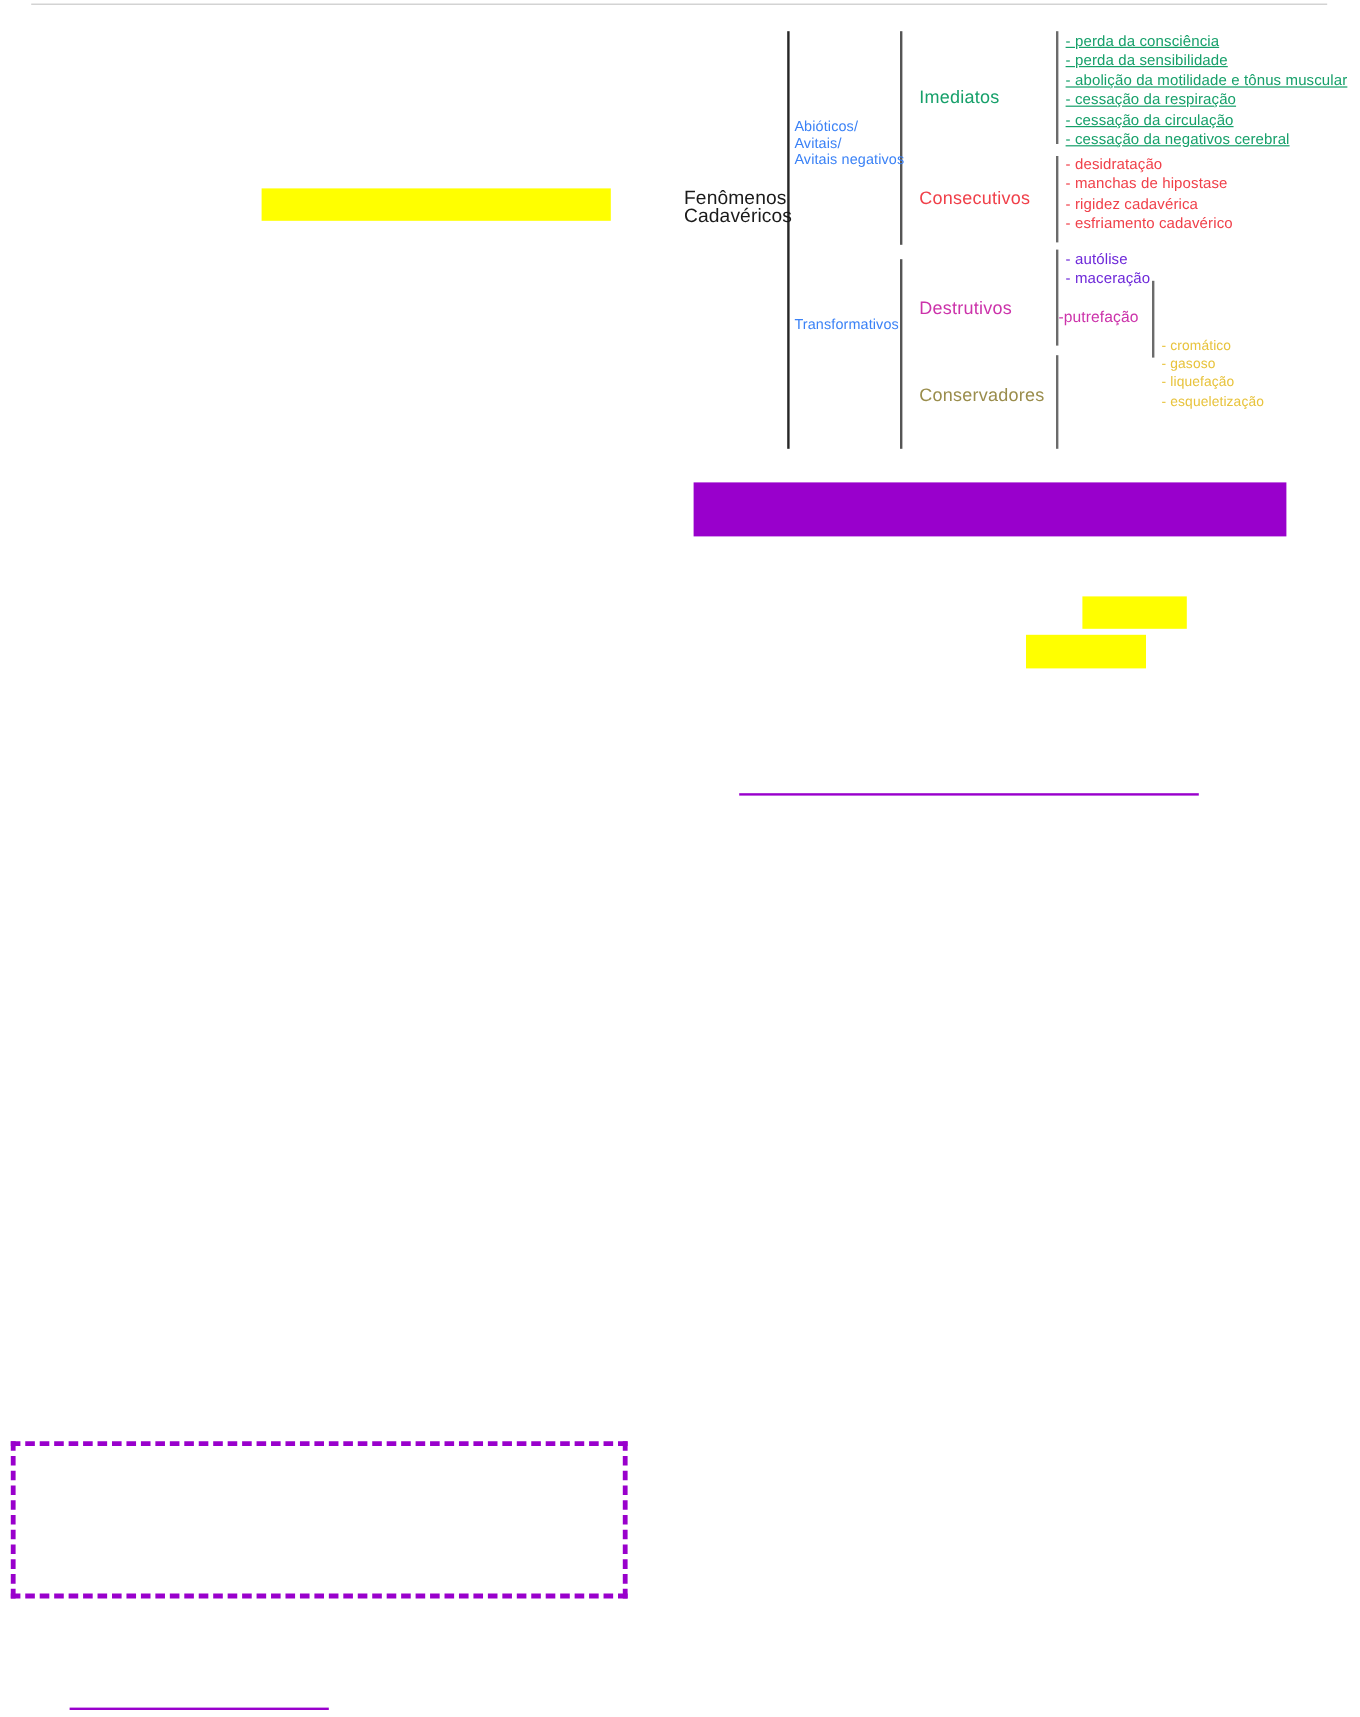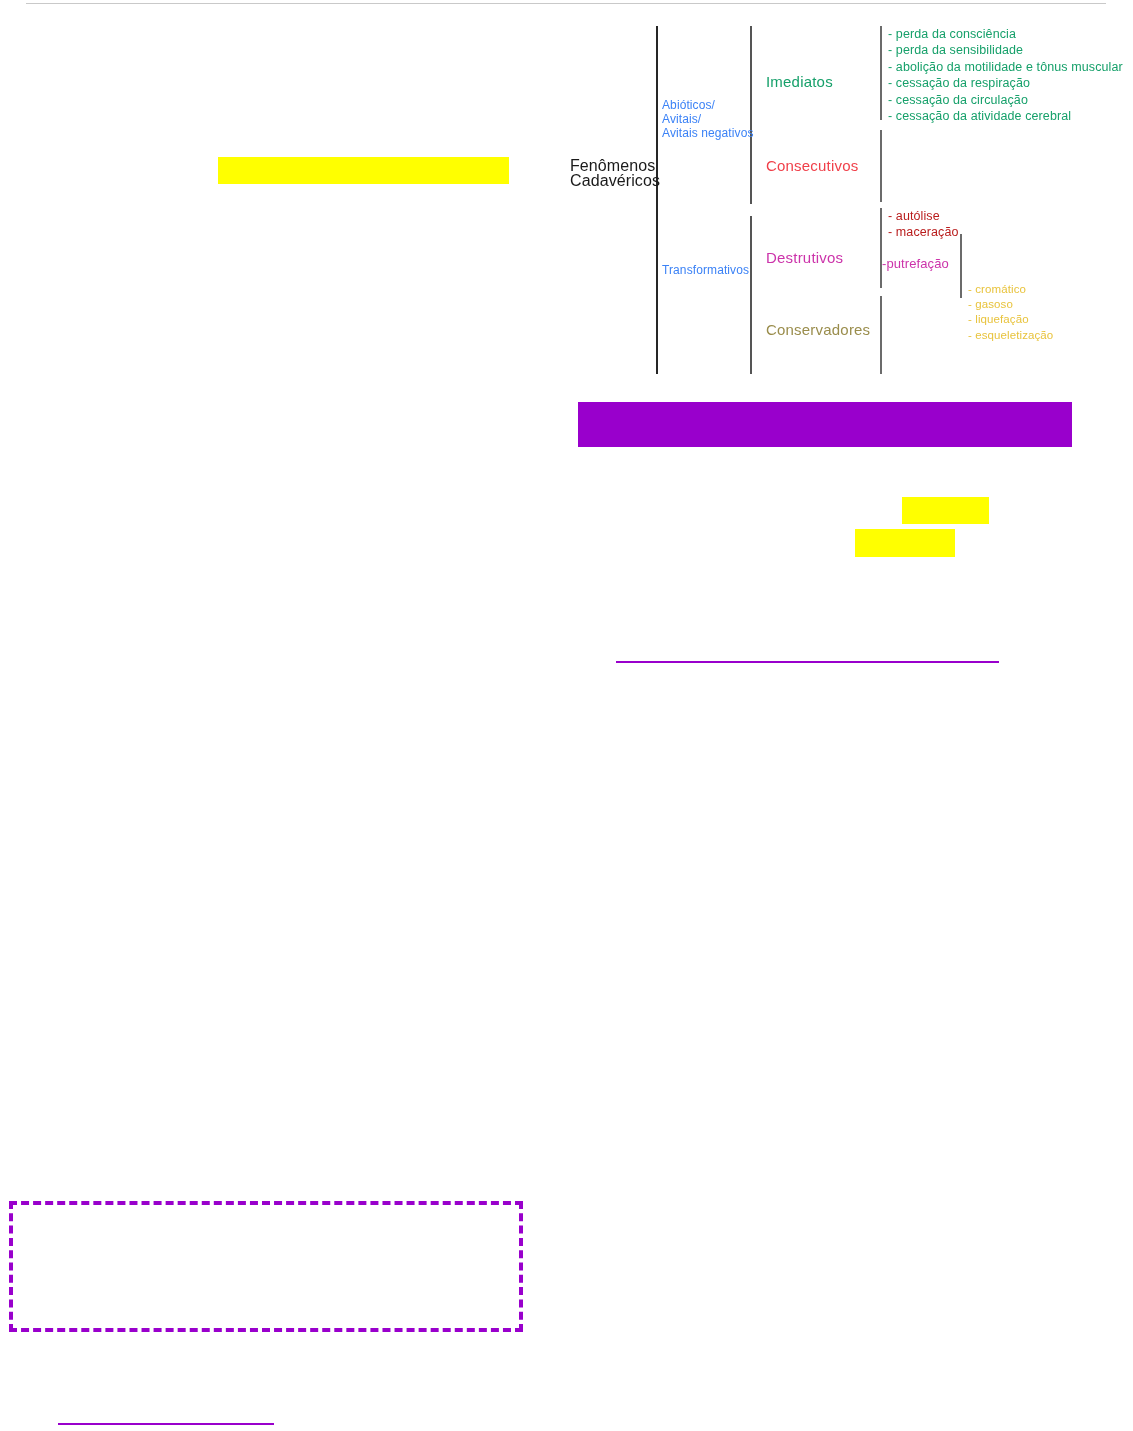--- a/index.html
+++ b/index.html
@@ -141,23 +141,23 @@
   #lbl-conservadores  { left: 196px; top: 303px; color: #9a8d4c; }
 
   
   .leaf-list {
     position: absolute;
     font-size: 12.5px;
     line-height: 16.4px;
     letter-spacing: .1px;
     white-space: nowrap;
   }
-  #list-imediatos     { left: 318px; top: 8px;   color: #16a06a; }
+  #list-imediatos     { left: 318px; top: 8px;   color: #16a06a; text-decoration: underline; }
   #list-consecutivos  { left: 318px; top: 111px; color: #f0404a; }
-  #list-destrutivos   { left: 318px; top: 190px; color: #b91c1c; }
+  #list-destrutivos   { left: 318px; top: 190px; color: #6d28d9; }
   #list-conservadores { left: 318px; top: 277px; color: #9a8d4c; }
   #list-putrefacao    { left: 398px; top: 216px; color: #e8c33c; font-size: 11.5px; line-height: 15.2px; margin-top: 48px; }
 
   #lbl-putrefacao {
     position: absolute;
     left: 312px;
     top: 238px;
     font-size: 13px;
     color: #cc33aa;
     white-space: nowrap;
@@ -218,23 +218,29 @@
   <div class="lvl3-label" id="lbl-consecutivos">Consecutivos</div>
   <div class="lvl3-label" id="lbl-destrutivos">Destrutivos</div>
   <div class="lvl3-label" id="lbl-conservadores">Conservadores</div>
 
   <div class="leaf-list" id="list-imediatos">
     <div>- perda da consciência</div>
     <div>- perda da sensibilidade</div>
     <div>- abolição da motilidade e tônus muscular</div>
     <div>- cessação da respiração</div>
     <div>- cessação da circulação</div>
-    <div>- cessação da atividade cerebral</div>
-  </div>
-
+    <div>- cessação da negativos cerebral</div>
+  </div>
+
+  <div class="leaf-list" id="list-consecutivos">
+    <div>- desidratação</div>
+    <div>- manchas de hipostase</div>
+    <div>- rigidez cadavérica</div>
+    <div>- esfriamento cadavérico</div>
+  </div>
 
   <div class="leaf-list" id="list-destrutivos">
     <div>- autólise</div>
     <div>- maceração</div>
   </div>
 
   <div id="lbl-putrefacao">-putrefação</div>
 
   <div class="leaf-list" id="list-putrefacao">
     <div>- cromático</div>

